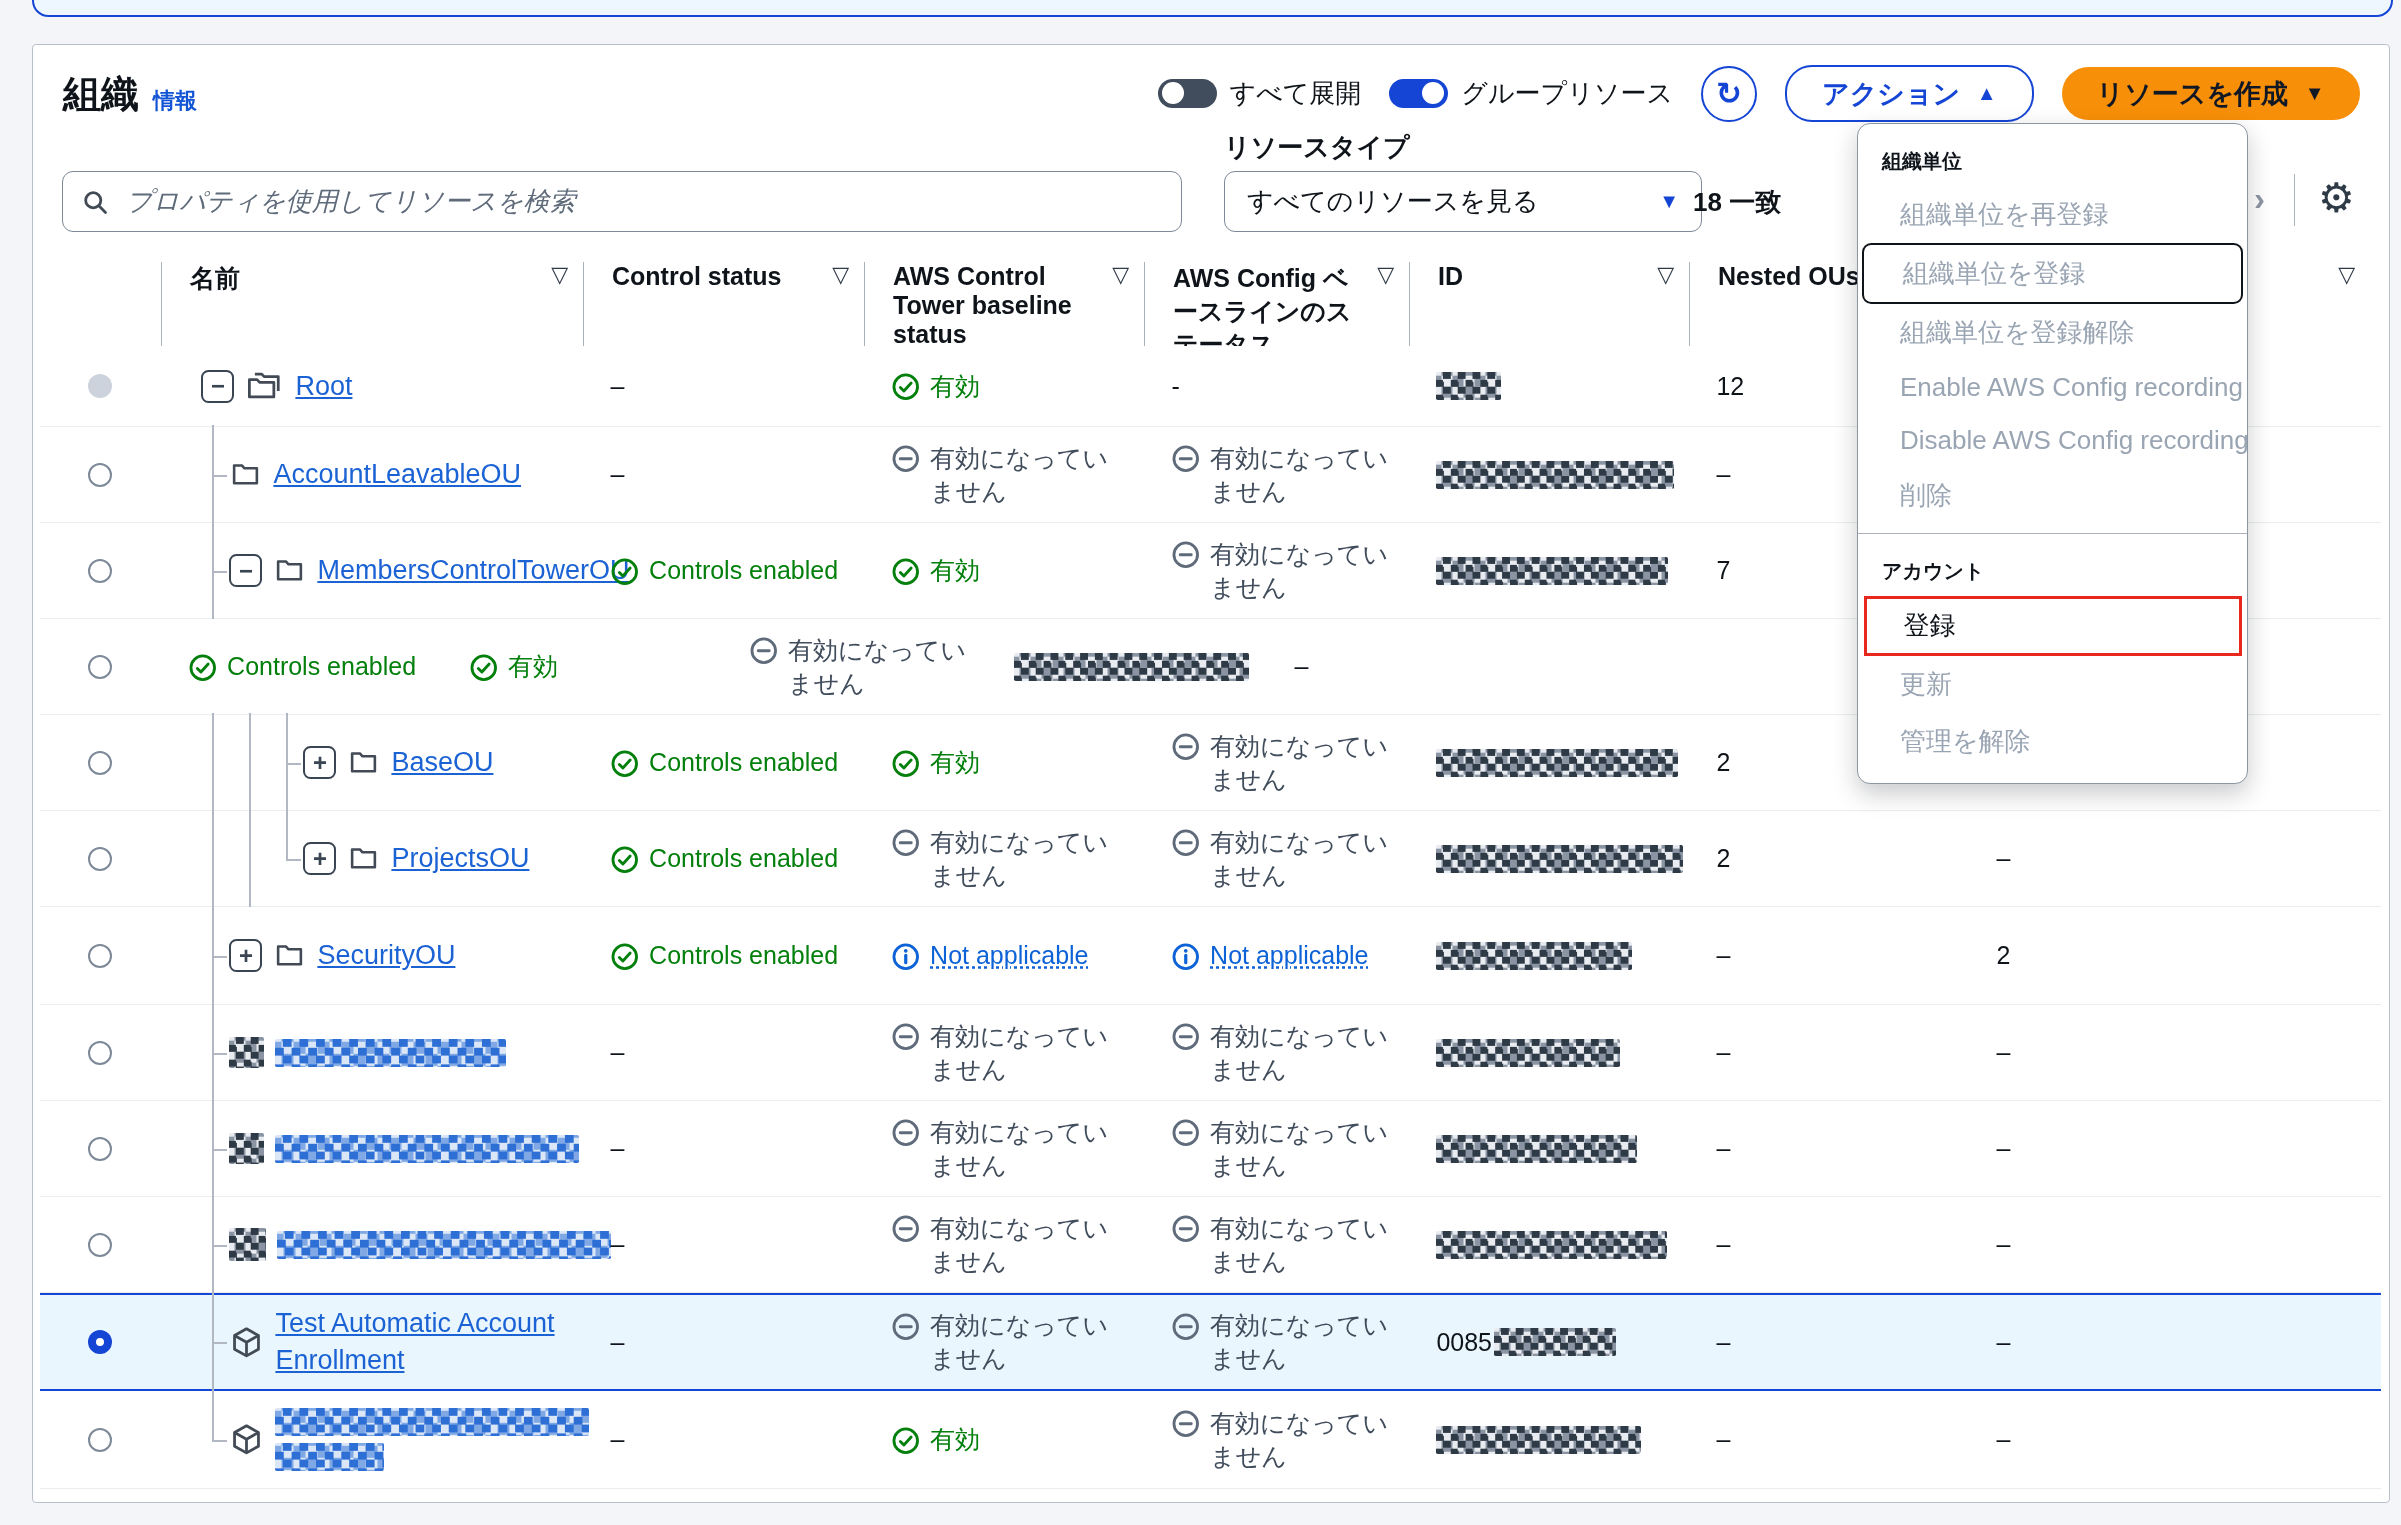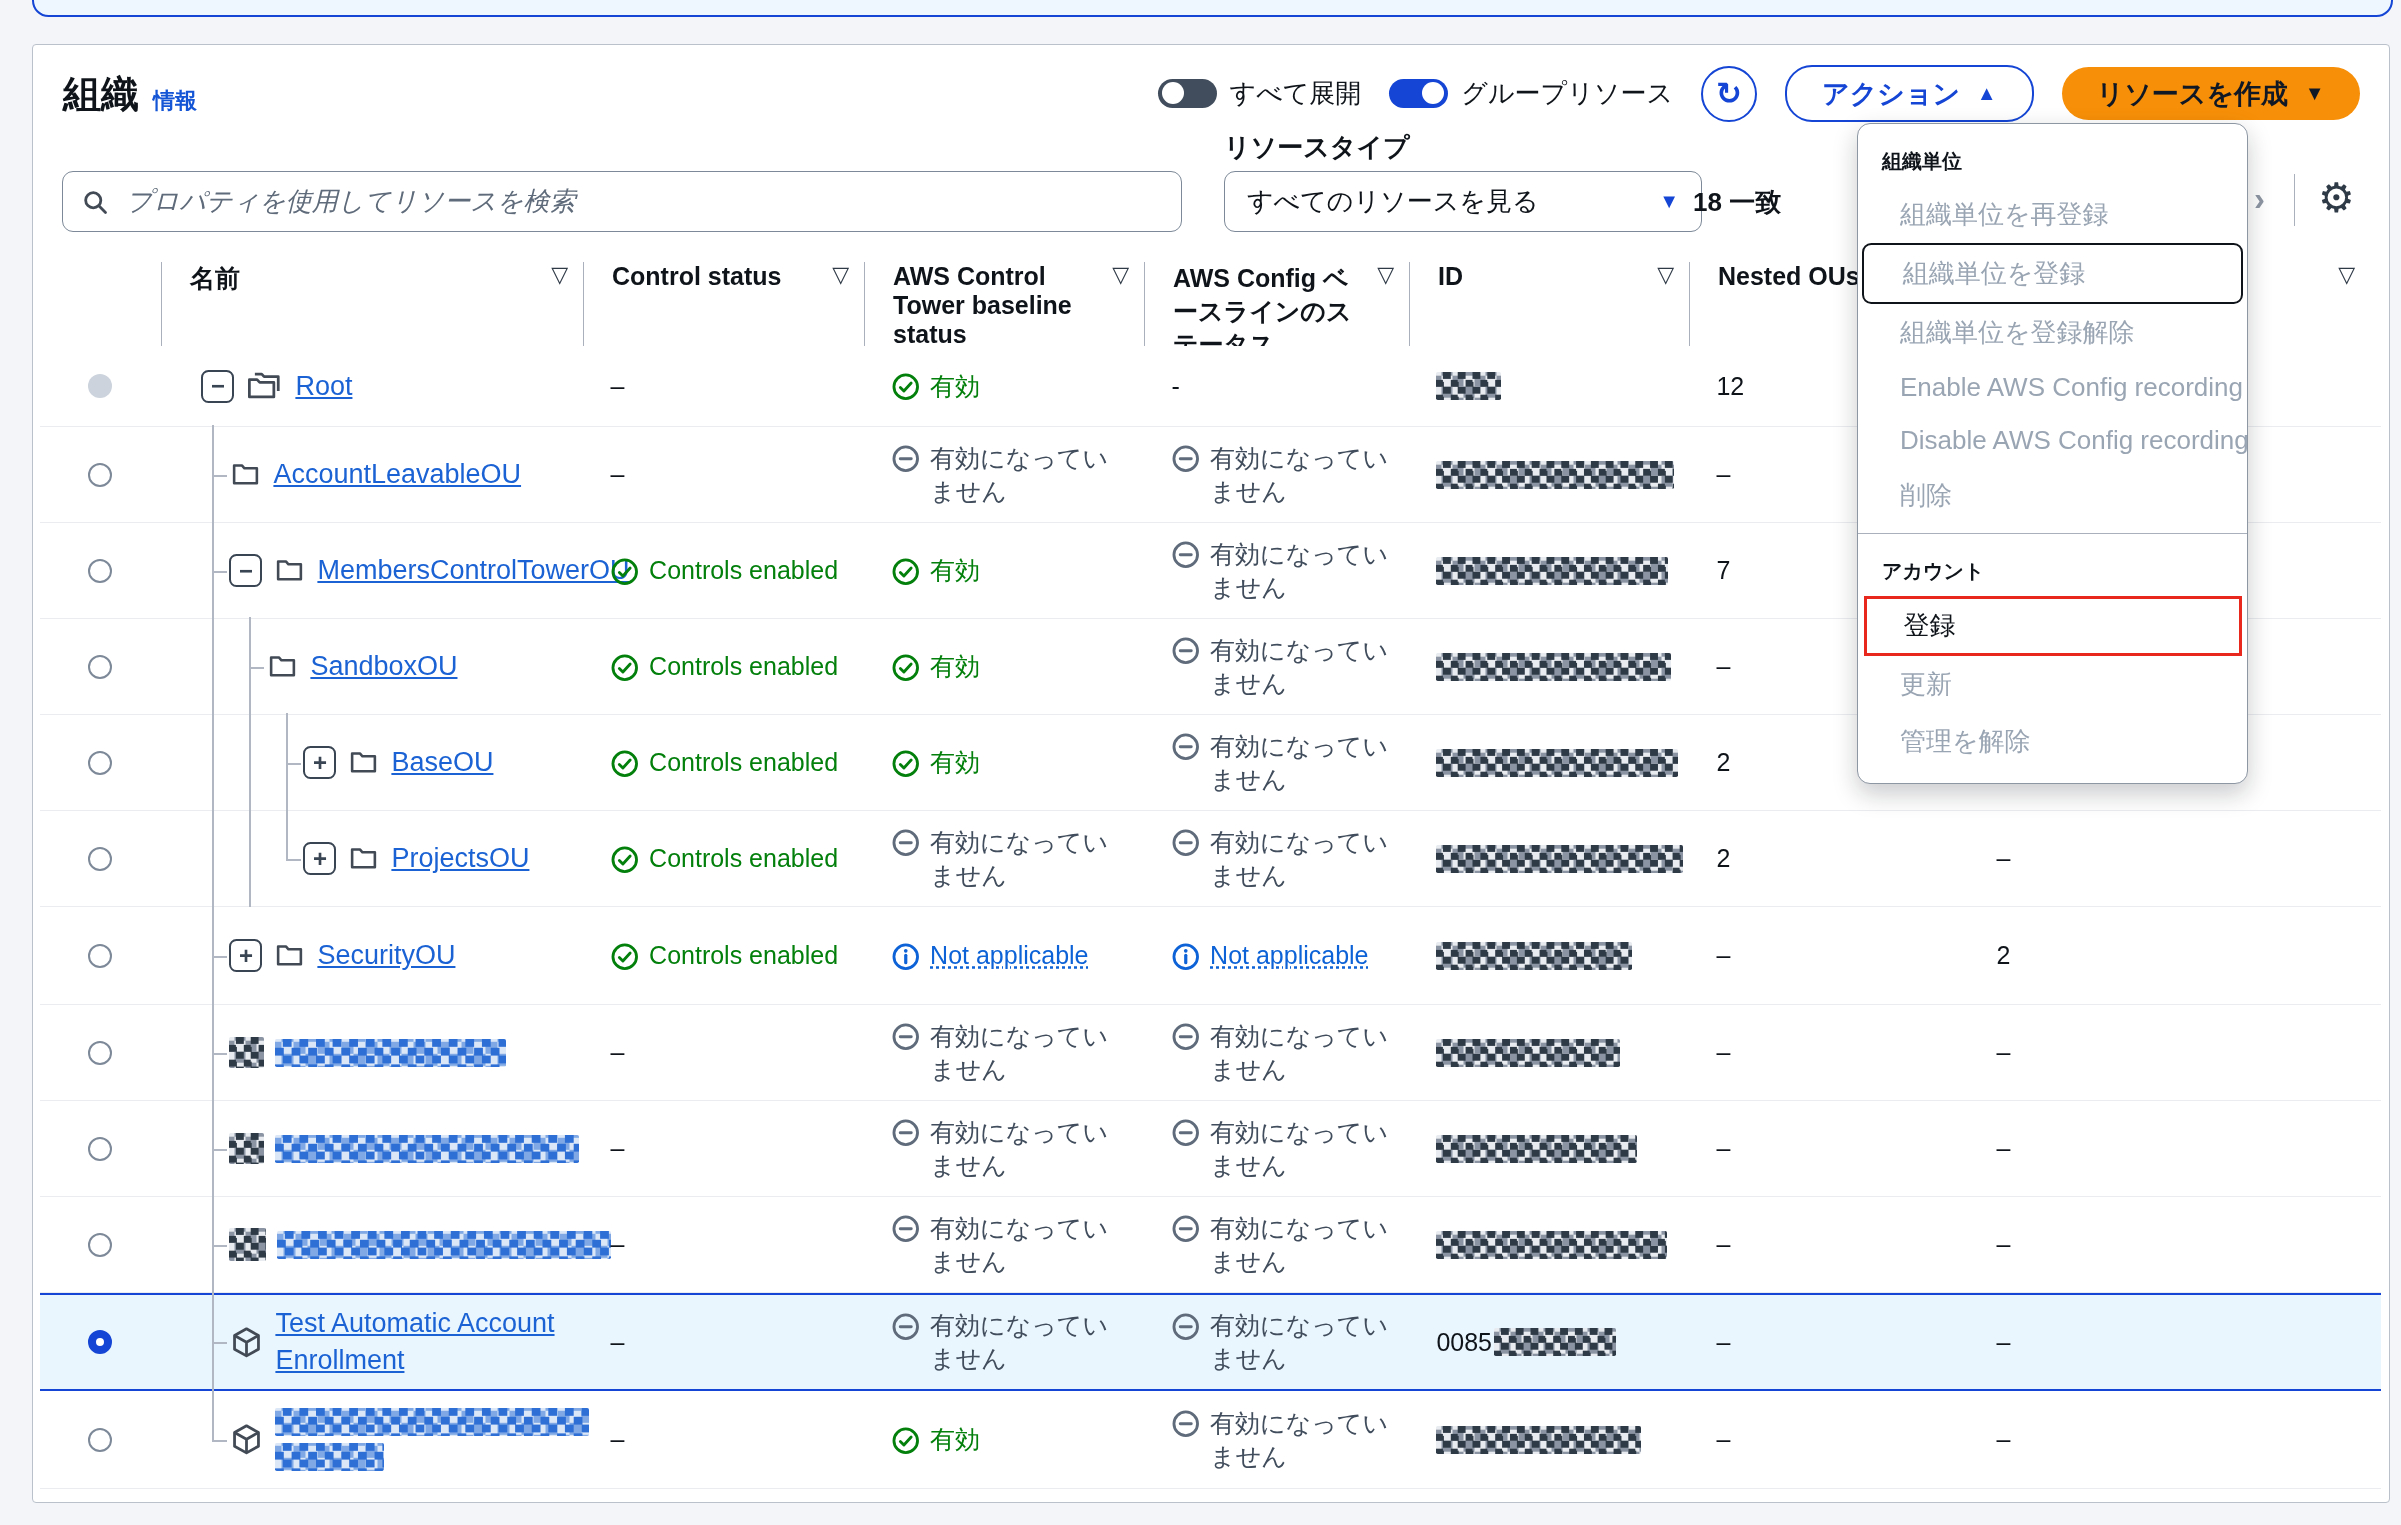--- a/index.html
+++ b/index.html
@@ -340,33 +340,20 @@
           <span>7</span>
         </div>
         <div class="td c-accounts">
           <span></span>
         </div>
       </div>
       <div class="tr" style="height: 96px;">
         <div class="td c-radio">
           <span class="radio "></span>
         </div>
-        <div class="td c-name">
-          <div class="namewrap">
-            <span class="sp" style="width:41px;"></span>
-            <span class="vln"></span>
-            <span class="elb tee"></span>
-            <span class="icn">
-              <svg width="33" height="31" viewBox="0 0 24 24">
-                <path d="M3.2 5h6l2 2.2h9.6v11.6H3.2z" fill="none" stroke="#424a55" stroke-width="2" stroke-linejoin="round"></path>
-              </svg>
-            </span>
-            <a class="link">SandboxOU</a>
-          </div>
-        </div>
         <div class="td c-control">
           <span class="st ok">
             <svg width="29.5" height="29.5" viewBox="0 0 24 24">
               <circle cx="12" cy="12" r="9.6" fill="none" stroke="#037f0c" stroke-width="2.3"></circle>
               <path d="M7.6 12.6l2.9 2.9 5.9-6.6" fill="none" stroke="#037f0c" stroke-width="2.3" stroke-linecap="round" stroke-linejoin="round"></path>
             </svg>
             <span>Controls enabled</span>
           </span>
         </div>
         <div class="td c-ct">

